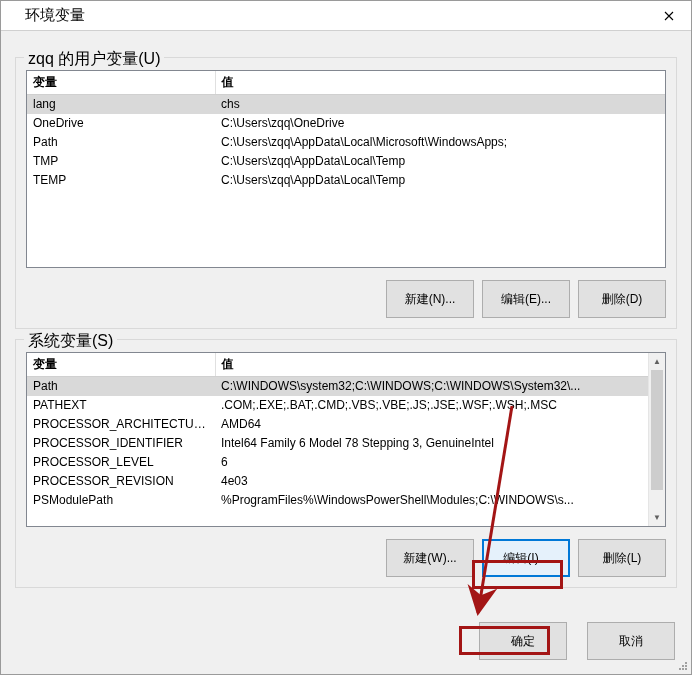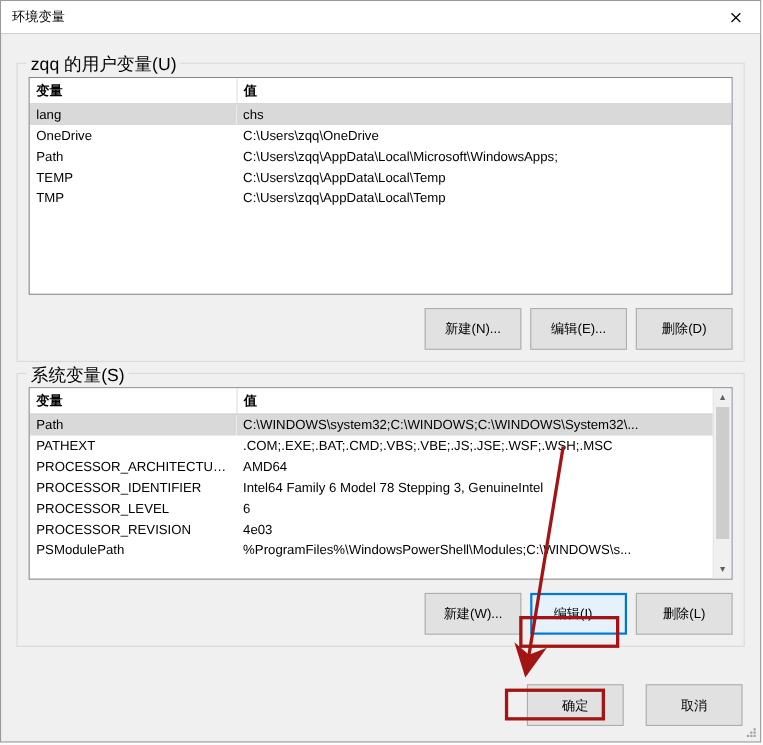--- a/index.html
+++ b/index.html
@@ -20,21 +20,21 @@
   }
   .titlebar {
     height: 30px;
     background: #fff;
     border-bottom: 1px solid #d0d0d0;
     display: flex;
     align-items: center;
     padding-left: 10px;
     justify-content: space-between;
   }
-  .titlebar-text { font-size: 12px; }
+  .titlebar-text { font-size: 15px; margin-left: 14px; }
   .close-btn {
     width: 45px; height: 29px;
     display: flex; align-items: center; justify-content: center;
     font-size: 13px; color: #000;
   }
   .close-btn svg { width: 10px; height: 10px; }
   .content {
     padding: 14px 14px 10px 14px;
   }
   .group {
@@ -201,25 +201,25 @@
               </tr>
               <tr>
                 <td>OneDrive</td>
                 <td>C:\Users\zqq\OneDrive</td>
               </tr>
               <tr>
                 <td>Path</td>
                 <td>C:\Users\zqq\AppData\Local\Microsoft\WindowsApps;</td>
               </tr>
               <tr>
+                <td>TMP</td>
+                <td>C:\Users\zqq\AppData\Local\Temp</td>
+              </tr>
+              <tr>
                 <td>TEMP</td>
-                <td>C:\Users\zqq\AppData\Local\Temp</td>
-              </tr>
-              <tr>
-                <td>TMP</td>
                 <td>C:\Users\zqq\AppData\Local\Temp</td>
               </tr>
             </tbody>
         </table>
       </div>
       <div class="btn-row">
         <button class="btn">新建(N)...</button>
         <button class="btn">编辑(E)...</button>
         <button class="btn">删除(D)</button>
       </div>

